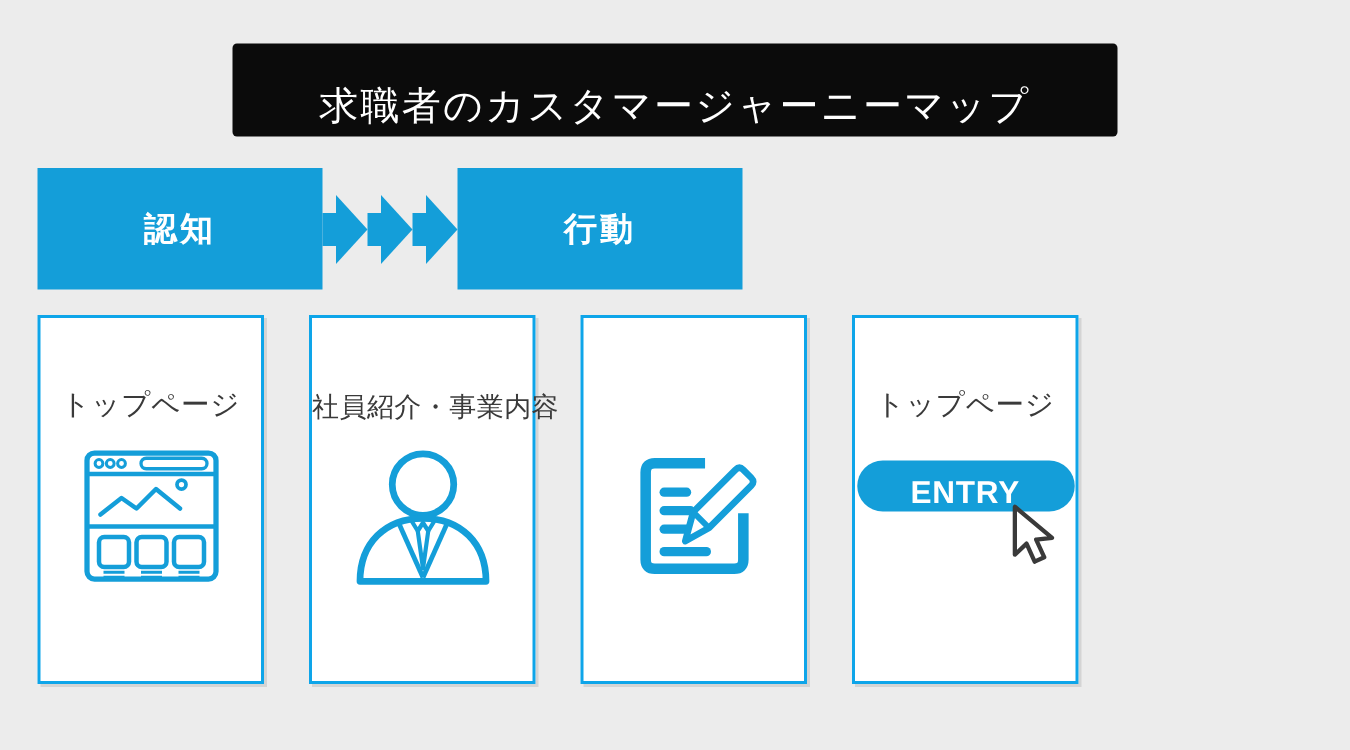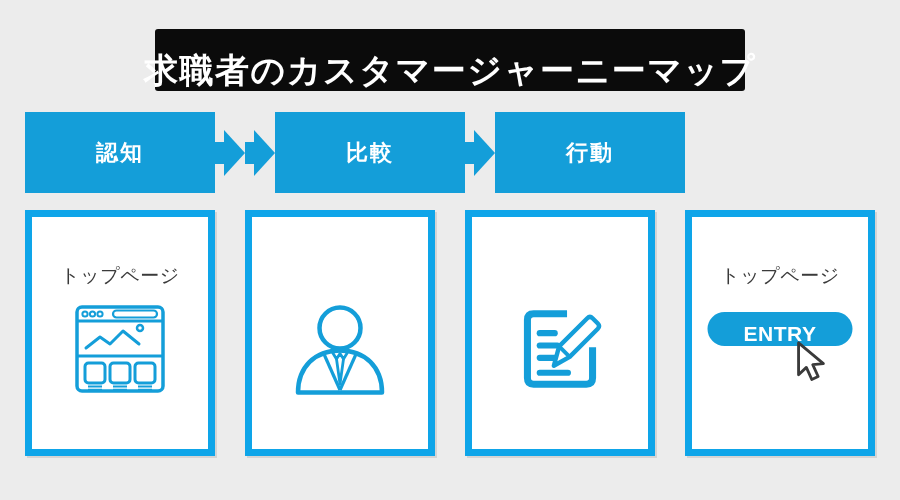--- a/index.html
+++ b/index.html
@@ -7,42 +7,42 @@
     position:relative; width:900px; height:500px; background:#ECECEC;
     font-family:"Liberation Sans","DejaVu Sans",sans-serif; overflow:hidden;
   }
   
   .title-bar {
     position:absolute; left:155px; top:29px; width:590px; height:62px;
     background:#0B0B0B; border-radius:3px;
     display:flex; align-items:center; justify-content:center;
   }
   .title-bar span {
-    color:#FFFFFF; font-size:34px; font-weight:bold; letter-spacing:1.5px; white-space:nowrap;margin-top:21px;
+    color:#FFFFFF; font-size:26px; font-weight:normal; letter-spacing:1.5px; white-space:nowrap;margin-top:21px;
   }
   
   .stages { position:absolute; left:25px; top:112px; display:flex; }
   .stage {
     width:190px; height:81px; background:#149ED9;
     display:flex; align-items:center; justify-content:center;
   }
   .stage span { color:#FFFFFF; font-size:22px; font-weight:bold; letter-spacing:2px; }
   .arrow-gap { width:30px; height:81px; position:relative; }
   .arrow-gap::before {
     content:""; position:absolute; left:0; top:29.5px; width:14px; height:22px; background:#149ED9;
   }
   .arrow-gap::after {
     content:""; position:absolute; left:9px; top:17.5px; width:0; height:0;
     border-left:21px solid #149ED9; border-top:23px solid transparent; border-bottom:23px solid transparent;
   }
   
   .cards { position:absolute; left:25px; top:210px; display:flex; gap:30px; }
   .card {
-    position:relative; width:190px; height:246px; background:#FFFFFF;
-    border:7px solid #0ea5e9; box-sizing:border-box;
+    position:relative; width:151px; height:246px; background:#FFFFFF;
+    border:2px solid #0ea5e9; box-sizing:border-box;
     box-shadow:2px 2px 0 rgba(0,0,0,0.10);
   }
   .card-label {
     position:absolute; top:46px; left:0; right:0; text-align:center;
     font-size:19px; line-height:26px; color:#3A3A3A; letter-spacing:0.5px; white-space:nowrap;
   }
   .card:nth-child(2) .card-label { font-size:18px; letter-spacing:0.3px; }
   .card-icon { position:absolute; top:88px; left:50%; transform:translateX(-50%); }
   
   .entry-button {
@@ -61,23 +61,20 @@
   <div class="title-bar">
     <span>求職者のカスタマージャーニーマップ</span>
   </div>
 
   <div class="stages">
     <div class="stage">
       <span>認知</span>
     </div>
     <div class="arrow-gap"></div>
     <div class="arrow-gap"></div>
-    <div class="stage">
-      <span>比較</span>
-    </div>
     <div class="arrow-gap"></div>
     <div class="stage">
       <span>行動</span>
     </div>
   </div>
 
   <div class="cards">
 
     <div class="card">
       <div class="card-label">トップページ</div>
@@ -95,20 +92,21 @@
           <rect x="10" y="58" width="20" height="20" rx="3.5" stroke-width="3"></rect>
           <rect x="35" y="58" width="20" height="20" rx="3.5" stroke-width="3"></rect>
           <rect x="60" y="58" width="20" height="20" rx="3.5" stroke-width="3"></rect>
           <path d="M13,81.5 H27 M38,81.5 H52 M63,81.5 H77" stroke-width="2"></path>
           <path d="M13,84.8 H27 M38,84.8 H52 M63,84.8 H77" stroke-width="2"></path>
         </svg>
       </span>
     </div>
 
     <div class="card">
+      <div class="card-label">社員紹介・事業内容</div>
       <span class="card-icon">
         <svg width="98" height="90" viewBox="0 0 98 90" fill="none" stroke="#149ED9">
           <circle cx="49" cy="23" r="20.5" stroke-width="4.5"></circle>
           <path d="M7,87.5 C7,62 24,45.5 49,45.5 C74,45.5 91,62 91,87.5 Z" stroke-width="4.5" stroke-linejoin="round"></path>
           <path d="M32.5,48 L49,85" stroke-width="3.2"></path>
           <path d="M65.5,48 L49,85" stroke-width="3.2"></path>
           <path d="M41.5,47.5 L45.5,54 L49,48.5 L52.5,54 L56.5,47.5" stroke-width="2.8" stroke-linejoin="round"></path>
           <path d="M45.5,54 L49,79 L52.5,54" stroke-width="2.8" stroke-linejoin="round"></path>
         </svg>
       </span>

